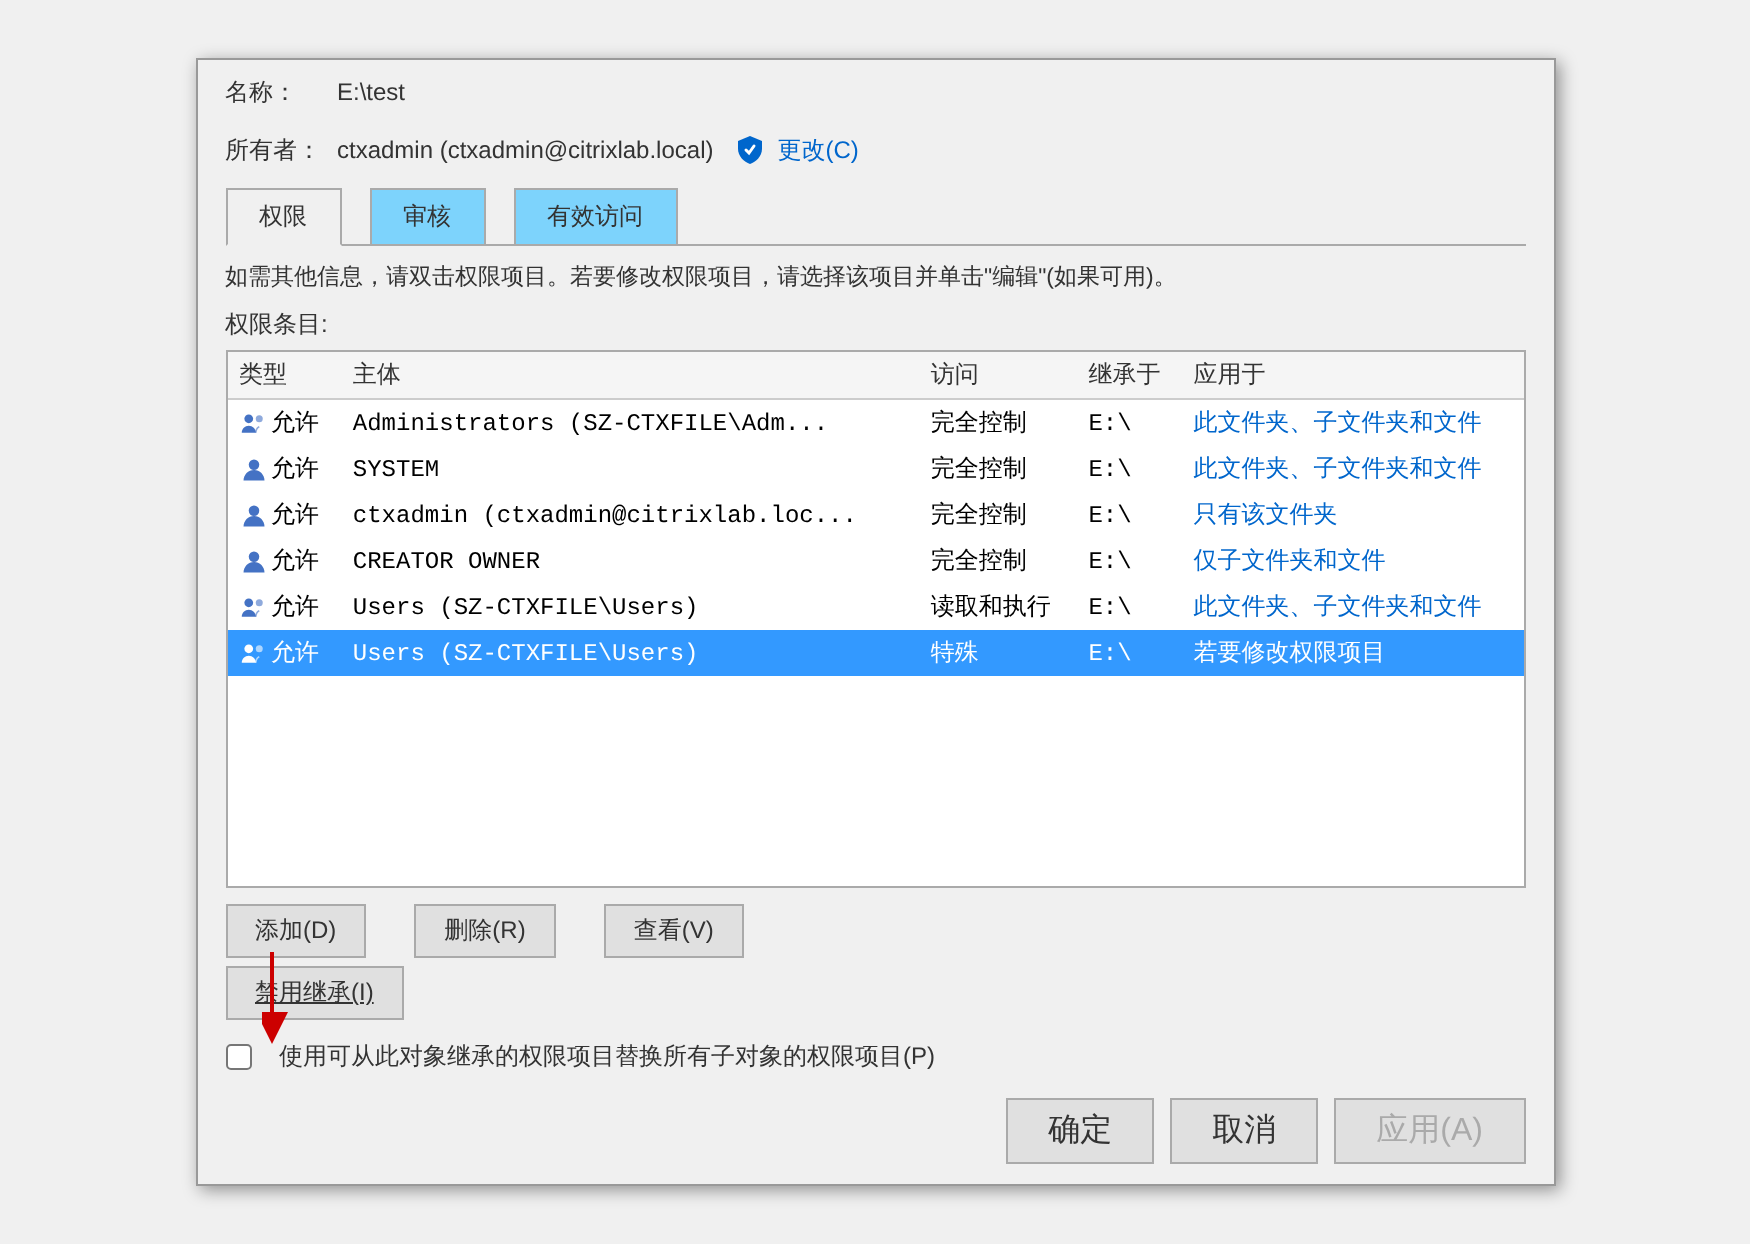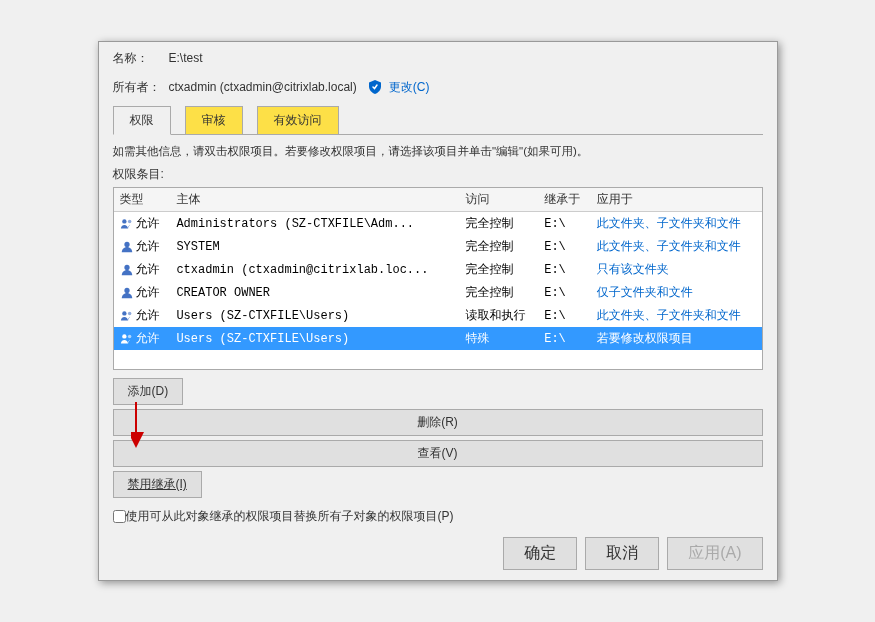--- a/index.html
+++ b/index.html
@@ -48,21 +48,21 @@
     .tabs-row {
       display: flex;
       border-bottom: 1px solid #aaa;
       margin: 6px 14px 0 14px;
       gap: 12px;
     }
     .tab {
       padding: 5px 16px;
       border: 1px solid #aaa;
       border-bottom: none;
-      background: #fde047;
+      background: #7dd3fc;
       cursor: pointer;
       margin-right: 2px;
       color: #333;
     }
     .tab.active {
       background: #f0f0f0;
       border-bottom: 1px solid #f0f0f0;
       margin-bottom: -1px;
       z-index: 1;
       position: relative;
@@ -75,21 +75,21 @@
     }
     .section-label {
       padding: 2px 14px 4px 14px;
       color: #333;
       font-weight: normal;
     }
     .permission-table-container {
       margin: 0 14px;
       border: 1px solid #aaa;
       background: #fff;
-      height: 183px;
+      height: 269px;
       overflow-y: auto;
     }
     table {
       width: 100%;
       border-collapse: collapse;
     }
     thead tr {
       background: #f5f5f5;
     }
     thead th {
@@ -108,23 +108,22 @@
       color: #fff;
     }
     tbody td {
       padding: 3px 6px;
       white-space: nowrap;
       vertical-align: middle;
       font-family: Liberation Mono, monospace;
     }
     .buttons-row {
       display: flex;
-      gap: 4px;
+      gap: 24px;
       padding: 8px 14px 4px 14px;
-      flex-direction: column;
     }
     .btn {
       padding: 4px 14px;
       background: #e0e0e0;
       border: 1px solid #aaa;
       cursor: pointer;
       font-size: 12px;
       color: #333;
       font-family: "Microsoft YaHei", Arial, sans-serif;
     }
@@ -132,21 +131,21 @@
       margin: 0 14px 6px 14px;
     }
     .inherit-btn .btn {
       padding: 4px 14px;
       text-decoration: underline;
     }
     .checkbox-row {
       display: flex;
       align-items: center;
       padding: 4px 14px;
-      gap: 0;
+      gap: 14px;
       color: #333;
     }
     .checkbox-row input[type="checkbox"] {
       margin: 0;
     }
     .bottom-buttons {
       display: flex;
       justify-content: flex-end;
       gap: 8px;
       padding: 8px 14px 10px 14px;

